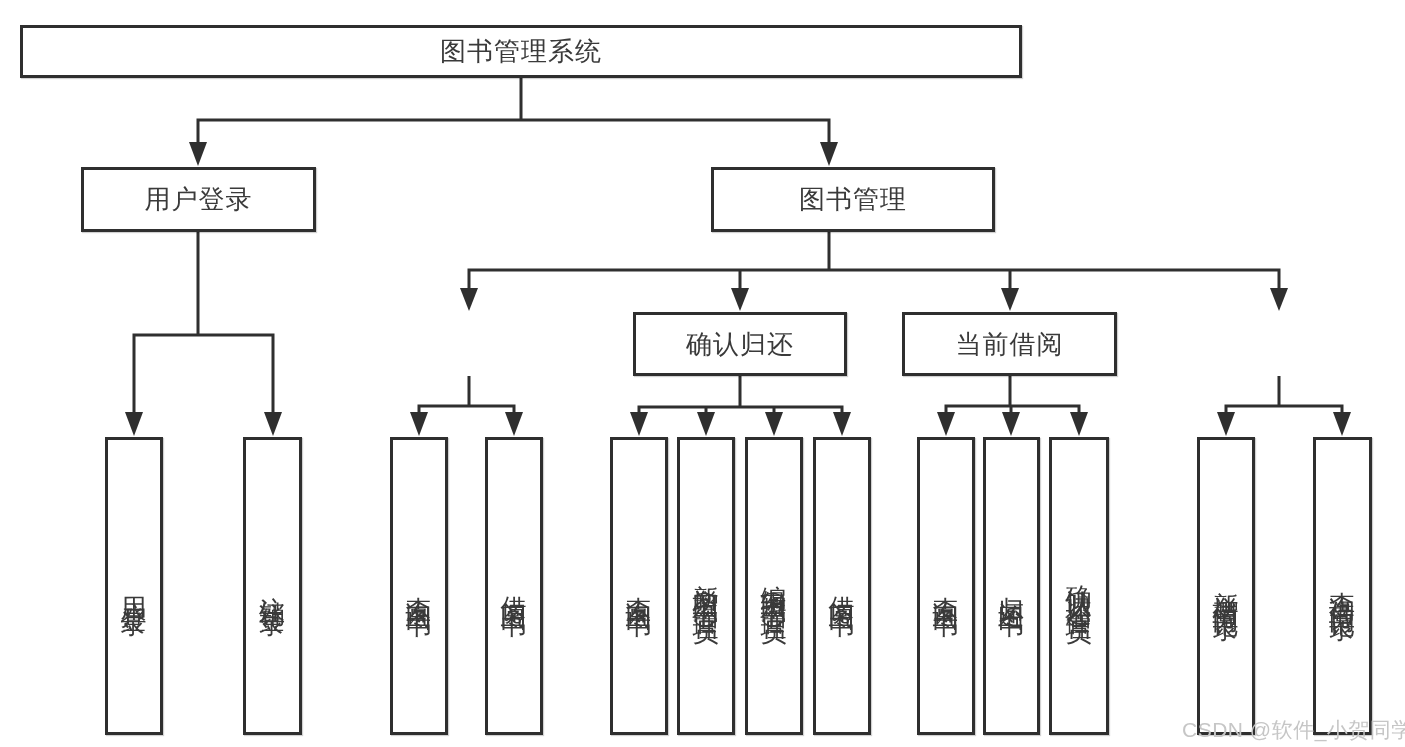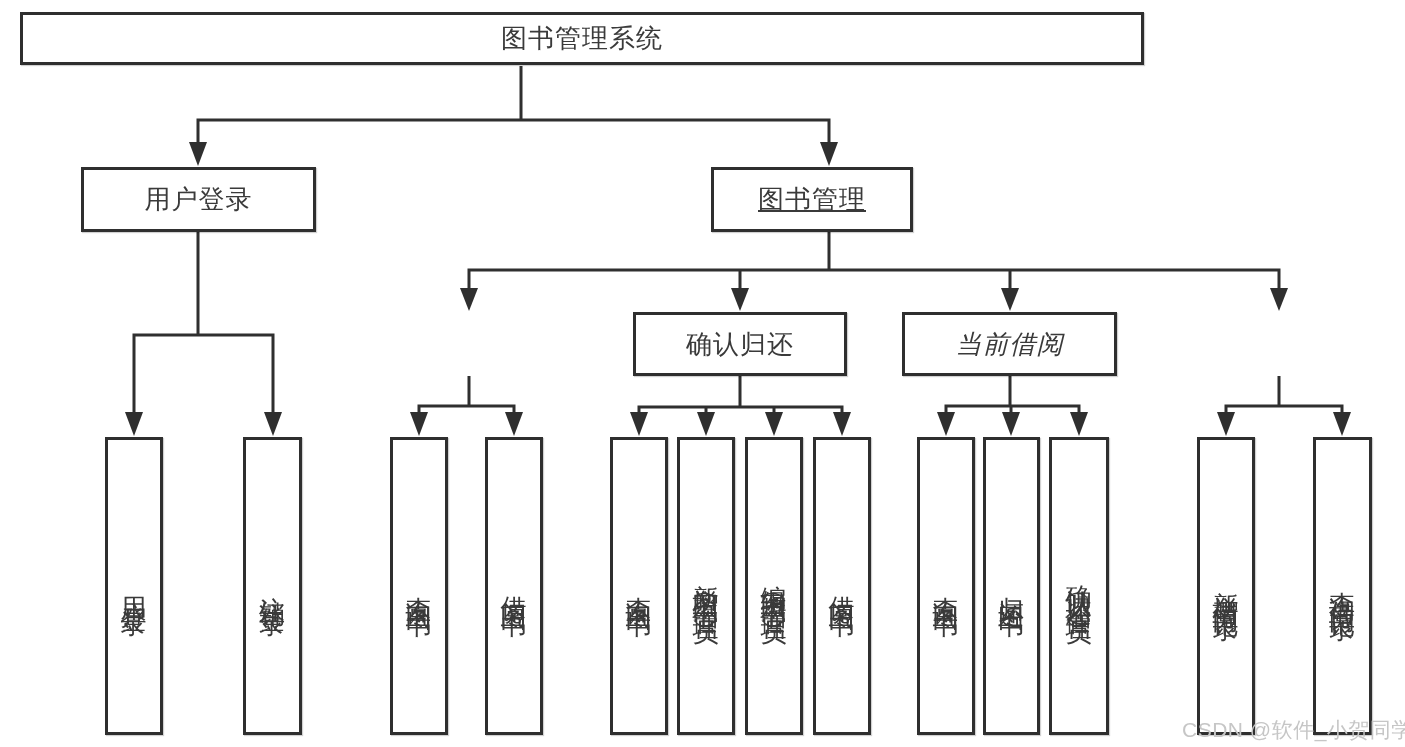--- a/index.html
+++ b/index.html
@@ -45,28 +45,28 @@
   .vbox .label {
     writing-mode: vertical-rl;
     text-orientation: mixed;
     font-size: 26px;
     line-height: 1;
     letter-spacing: 5px;
     white-space: nowrap;
     max-height: 286px;
   }
   
-  .n-root   { left: 20px;  top: 12px;  width: 1124px; height: 53px; }
+  .n-root   { left: 20px;  top: 25px;  width: 1002px; height: 53px; }
   
   .n-login  { left: 81px;  top: 167px; width: 235px;  height: 65px; }
-  .n-mgmt   { left: 711px; top: 167px; width: 202px;  height: 65px; text-decoration: underline; }
+  .n-mgmt   { left: 711px; top: 167px; width: 284px;  height: 65px; }
   
   .n-newbook { left: 361px;  top: 312px; width: 216px; height: 64px; }
   .n-borrow  { left: 633px;  top: 312px; width: 214px; height: 64px; }
-  .n-current { left: 902px;  top: 312px; width: 215px; height: 64px; font-style: italic; }
+  .n-current { left: 902px;  top: 312px; width: 215px; height: 64px; }
   .n-record  { left: 1172px; top: 312px; width: 213px; height: 64px; }
   
   .l-1  { left: 105px;  width: 58px; }
   .l-2  { left: 243px;  width: 59px; }
   .l-3  { left: 390px;  width: 58px; }
   .l-4  { left: 485px;  width: 58px; }
   .l-5  { left: 610px;  width: 58px; }
   .l-6  { left: 677px;  width: 58px; }
   .l-7  { left: 745px;  width: 58px; }
   .l-8  { left: 813px;  width: 58px; }

